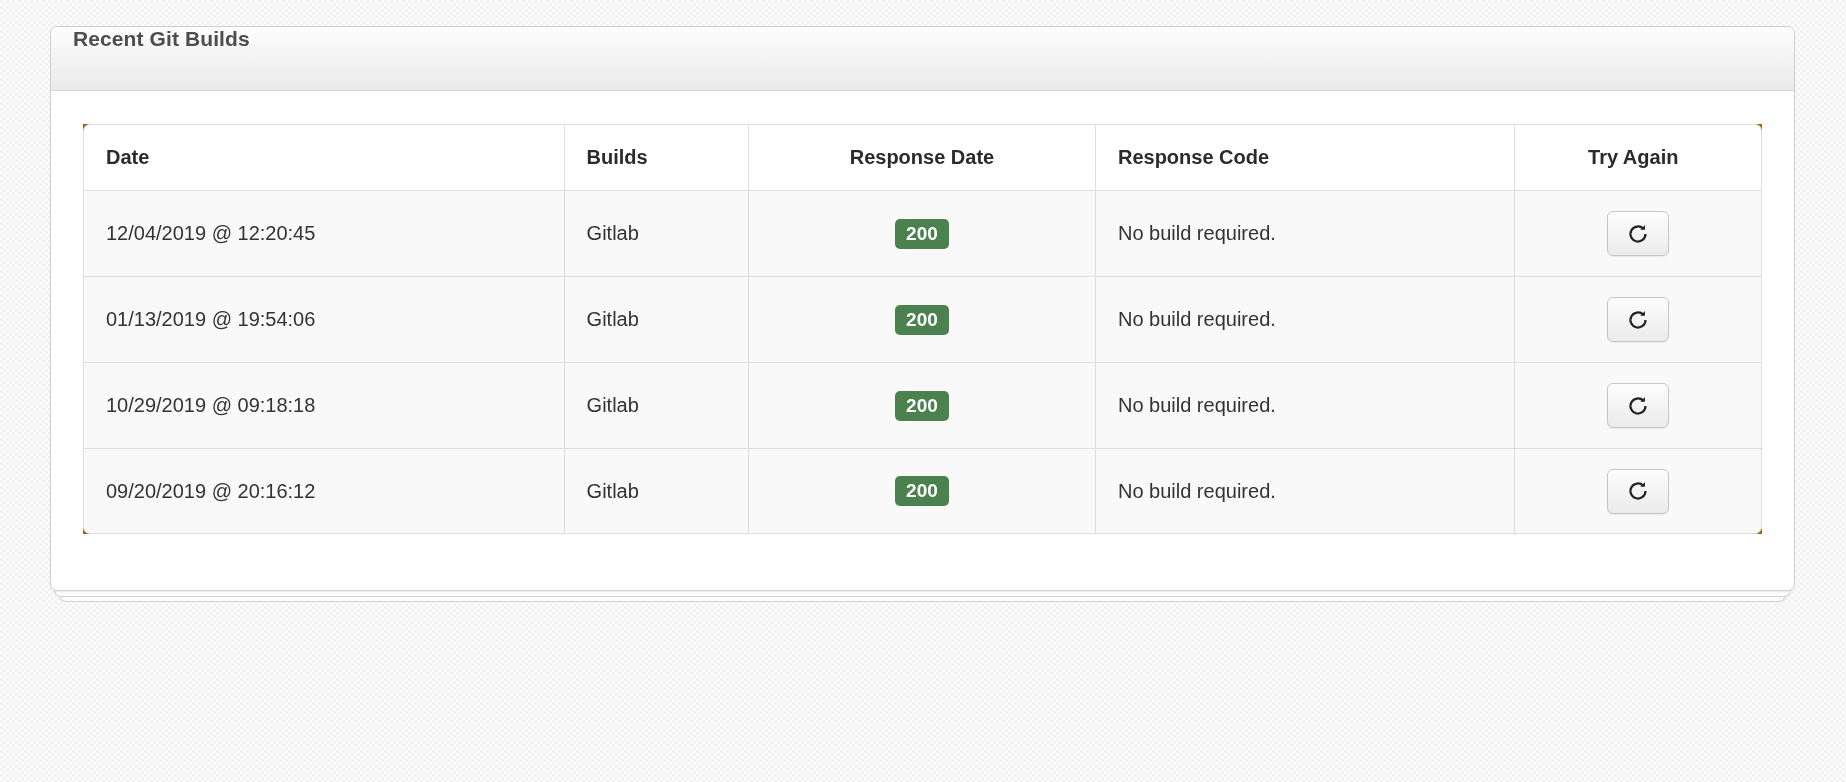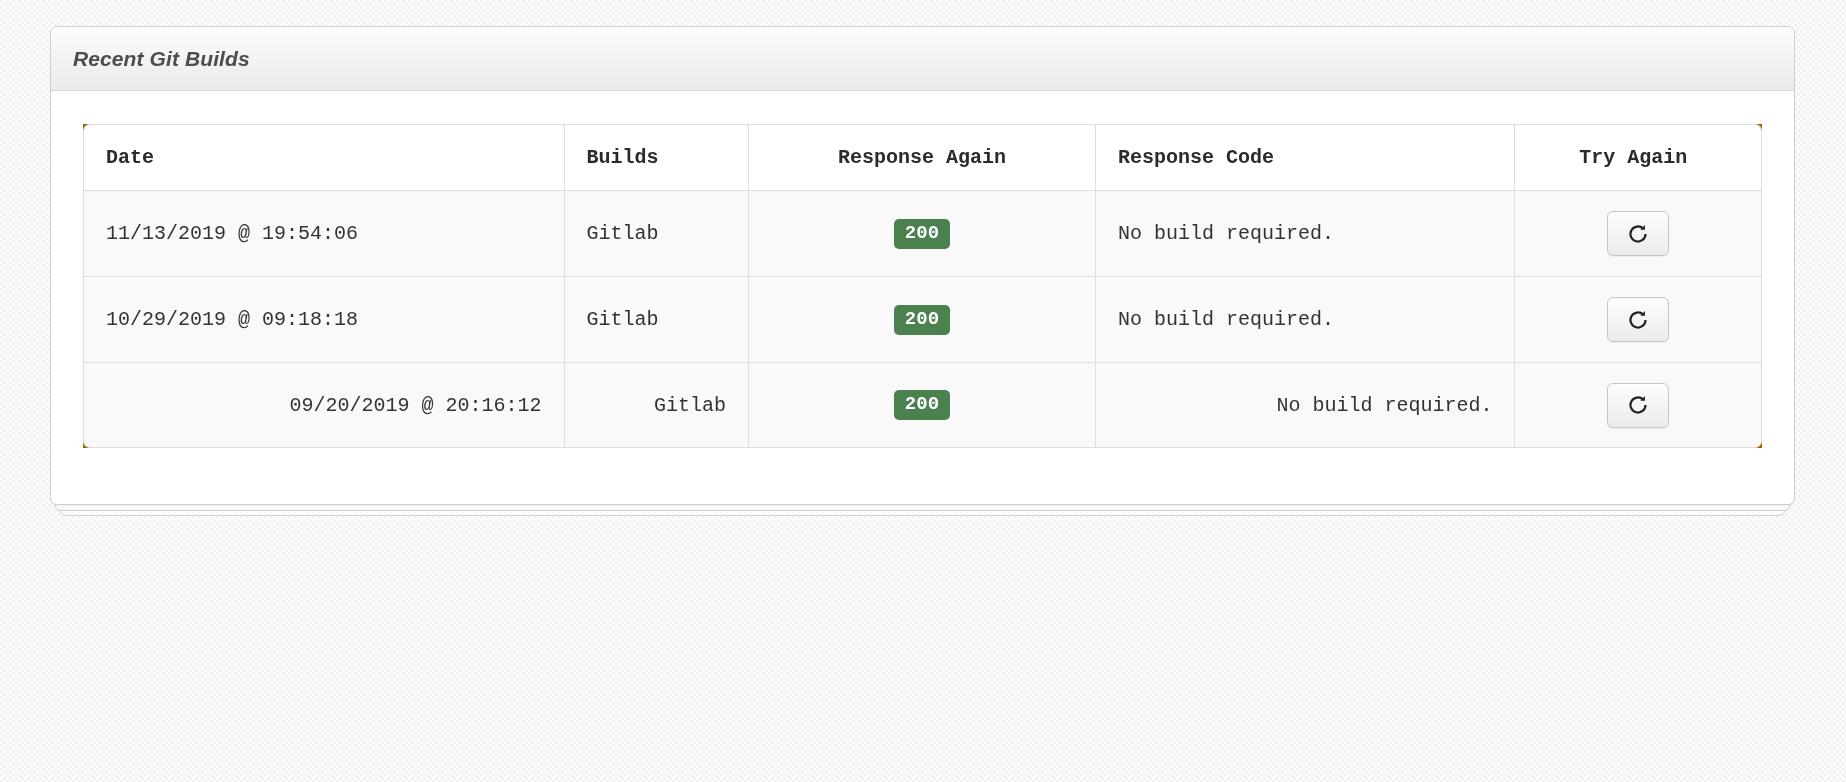--- a/index.html
+++ b/index.html
@@ -49,63 +49,61 @@
     background: #fbfbfb;
     height: 12px;
   }
   .paper-layer.l1 { bottom: -6px;  z-index: 2; }
   .paper-layer.l2 { left: 9px; right: 9px; bottom: -11px; z-index: 1; }
 
   
   .panel-heading {
     height: 64px;
     display: flex;
-    align-items: center;
+    align-items: flex-start;
     padding: 0 22px;
     background: linear-gradient(to bottom, #fdfdfd 0%, #eaeaea 100%);
     border-bottom: 1px solid #d7d7d7;
     border-radius: 6px 6px 0 0;
-    font-style: italic;
   }
 
   .panel-title {
     font-size: 21px;
     font-weight: bold;
     color: #4d4d4d;
     letter-spacing: .1px;
   }
 
   
   .panel-body {
     padding: 33px 32px 56px 32px;
   }
 
   
   table.builds {
     width: 100%;
     border-collapse: separate;
     border-spacing: 0;
     background: #a16207;
-    font-family: Liberation Mono, monospace;
   }
 
   table.builds th,
   table.builds td {
     border-top: 1px solid #dedede;
     border-left: 1px solid #dedede;
     padding: 0 22px;
     vertical-align: middle;
     font-size: 20px;
     text-align: left;
   }
 
   table.builds th:last-child,
   table.builds td:last-child { border-right: 1px solid #dedede; }
 
-  table.builds tbody tr:last-child td { border-bottom: 1px solid #dedede; text-align: right; }
+  table.builds tbody tr:last-child td { border-bottom: 1px solid #dedede; }
 
   table.builds th {
     height: 66px;
     font-weight: bold;
     color: #2b2b2b;
     background: #ffffff;
   }
 
   table.builds tbody td {
     height: 86px;
@@ -170,29 +168,47 @@
     <div class="panel-heading">
       <span class="panel-title">Recent Git Builds</span>
     </div>
 
     <div class="panel-body">
       <table class="builds">
         <thead>
           <tr>
             <th class="col-date">Date</th>
             <th class="col-source">Builds</th>
-            <th class="col-code">Response Again</th>
+            <th class="col-code">Response Date</th>
             <th class="col-body">Response Code</th>
             <th class="col-try">Try Again</th>
           </tr>
         </thead>
         <tbody id="builds-tbody">
-
-  <tr>
-    <td class="col-date">11/13/2019 @ 19:54:06</td>
+  <tr>
+    <td class="col-date">12/04/2019 @ 12:20:45</td>
+    <td class="col-source">Gitlab</td>
+    <td class="col-code">
+      <span class="badge" style="background: rgb(75, 129, 78);">200</span>
+    </td>
+    <td class="col-body">No build required.</td>
+    <td class="col-try">
+      <button class="btn-refresh">
+        <span>
+          <svg width="22" height="22" viewBox="0 0 24 24" fill="none" stroke="#222" stroke-width="2.4" stroke-linecap="butt">
+            <path d="M20.2 12a8.2 8.2 0 1 1-2.45-5.85"></path>
+            <path d="M19.6 2.3 L19.6 7.4 L14.5 7.4 Z" fill="#222" stroke="none"></path>
+          </svg>
+        </span>
+      </button>
+    </td>
+  </tr>
+
+  <tr>
+    <td class="col-date">01/13/2019 @ 19:54:06</td>
     <td class="col-source">Gitlab</td>
     <td class="col-code">
       <span class="badge" style="background: rgb(75, 129, 78);">200</span>
     </td>
     <td class="col-body">No build required.</td>
     <td class="col-try">
       <button class="btn-refresh">
         <span>
           <svg width="22" height="22" viewBox="0 0 24 24" fill="none" stroke="#222" stroke-width="2.4" stroke-linecap="butt">
             <path d="M20.2 12a8.2 8.2 0 1 1-2.45-5.85"></path>

